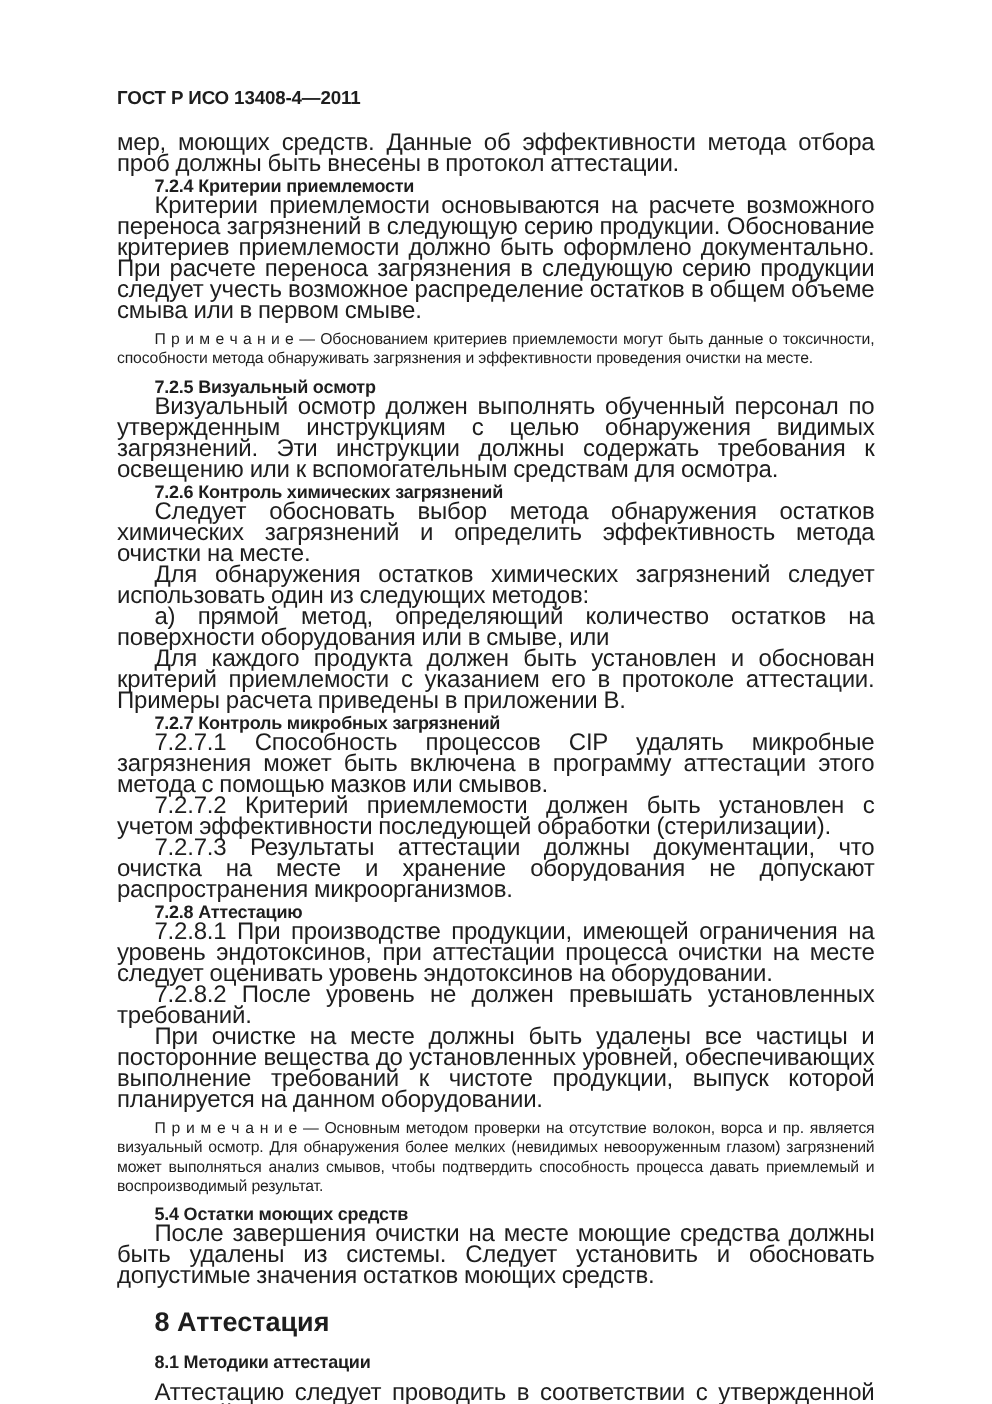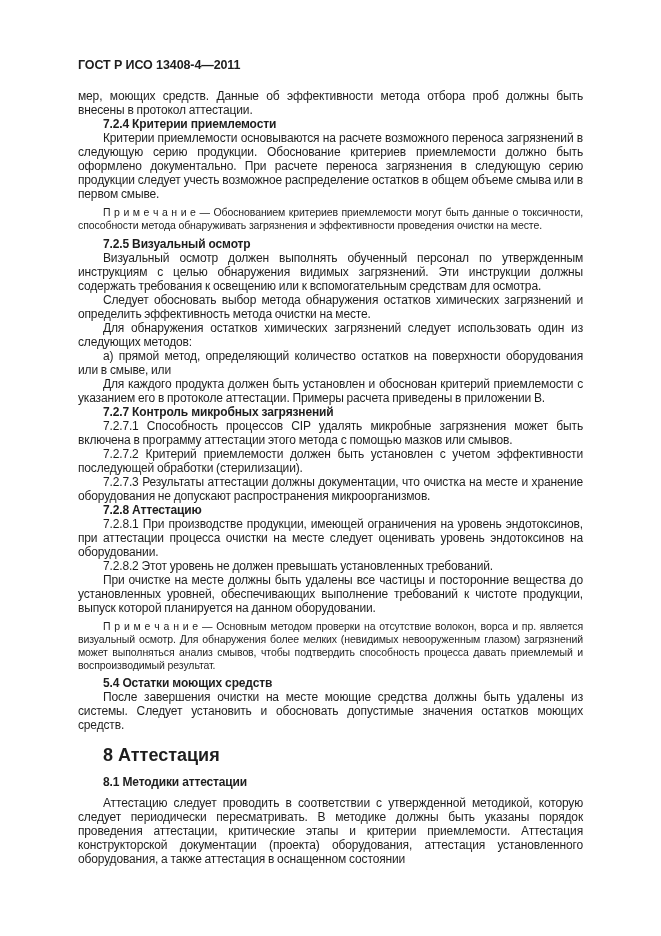--- a/index.html
+++ b/index.html
@@ -18,21 +18,21 @@
     padding: 58px 78px 0 78px;
     overflow: hidden;
   }
   .doc-header {
     font-size: 12.5px;
     font-weight: bold;
     letter-spacing: -0.1px;
     margin: 0 0 17px 0;
   }
   .par {
-    font-size: 12px;
+    font-size: 16px;
     line-height: 14px;
     letter-spacing: -0.15px;
     word-spacing: -0.3px;
     text-align: justify;
     text-indent: 25px;
     margin: 0;
     hyphens: auto;
     -webkit-hyphens: auto;
   }
   .par.cont {
@@ -78,31 +78,32 @@
 <div class="page">
 
   <div class="doc-header">ГОСТ Р ИСО 13408-4—2011</div>
 
   <p class="par cont">мер, моющих средств. Данные об эффективности метода отбора проб должны быть внесены в протокол аттестации.</p>
   <p class="clause-h">7.2.4 Критерии приемлемости</p>
   <p class="par">Критерии приемлемости основываются на расчете возможного переноса загрязнений в следующую серию продукции. Обоснование критериев приемлемости должно быть оформлено документально. При расчете переноса загрязнения в следующую серию продукции следует учесть возможное распределение остатков в общем объеме смыва или в первом смыве.</p>
   <p class="note">П р и м е ч а н и е — Обоснованием критериев приемлемости могут быть данные о токсичности, способности метода обнаруживать загрязнения и эффективности проведения очистки на месте.</p>
   <p class="clause-h">7.2.5 Визуальный осмотр</p>
   <p class="par">Визуальный осмотр должен выполнять обученный персонал по утвержденным инструкциям с целью обнаружения видимых загрязнений. Эти инструкции должны содержать требования к освещению или к вспомогательным средствам для осмотра.</p>
+  <p class="clause-h">7.2.6 Контроль химических загрязнений</p>
   <p class="par">Следует обосновать выбор метода обнаружения остатков химических загрязнений и определить эффективность метода очистки на месте.</p>
   <p class="par">Для обнаружения остатков химических загрязнений следует использовать один из следующих методов:</p>
   <p class="par">a) прямой метод, определяющий количество остатков на поверхности оборудования или в смыве, или</p>
   <p class="par">Для каждого продукта должен быть установлен и обоснован критерий приемлемости с указанием его в протоколе аттестации. Примеры расчета приведены в приложении В.</p>
   <p class="clause-h">7.2.7 Контроль микробных загрязнений</p>
   <p class="par">7.2.7.1 Способность процессов CIP удалять микробные загрязнения может быть включена в программу аттестации этого метода с помощью мазков или смывов.</p>
   <p class="par">7.2.7.2 Критерий приемлемости должен быть установлен с учетом эффективности последующей обработки (стерилизации).</p>
   <p class="par">7.2.7.3 Результаты аттестации должны документации, что очистка на месте и хранение оборудования не допускают распространения микроорганизмов.</p>
   <p class="clause-h">7.2.8 Аттестацию</p>
   <p class="par">7.2.8.1 При производстве продукции, имеющей ограничения на уровень эндотоксинов, при аттестации процесса очистки на месте следует оценивать уровень эндотоксинов на оборудовании.</p>
-  <p class="par">7.2.8.2 Этот уровень не должен превышать установленных требований.</p>
+  <p class="par">7.2.8.2 После уровень не должен превышать установленных требований.</p>
   <p class="par">При очистке на месте должны быть удалены все частицы и посторонние вещества до установленных уровней, обеспечивающих выполнение требований к чистоте продукции, выпуск которой планируется на данном оборудовании.</p>
   <p class="note">П р и м е ч а н и е — Основным методом проверки на отсутствие волокон, ворса и пр. является визуальный осмотр. Для обнаружения более мелких (невидимых невооруженным глазом) загрязнений может выполняться анализ смывов, чтобы подтвердить способность процесса давать приемлемый и воспроизводимый результат.</p>
   <p class="clause-h">5.4 Остатки моющих средств</p>
   <p class="par">После завершения очистки на месте моющие средства должны быть удалены из системы. Следует установить и обосновать допустимые значения остатков моющих средств.</p>
   <p class="section-h">8 Аттестация</p>
   <p class="subsection-h">8.1 Методики аттестации</p>
   <p class="par">Аттестацию следует проводить в соответствии с утвержденной методикой, которую следует периодически пересматривать. В методике должны быть указаны порядок проведения аттестации, критические этапы и критерии приемлемости. Аттестация конструкторской документации (проекта) оборудования, аттестация установленного оборудования, а также аттестация в оснащенном состоянии</p>
 
 </div>
 

